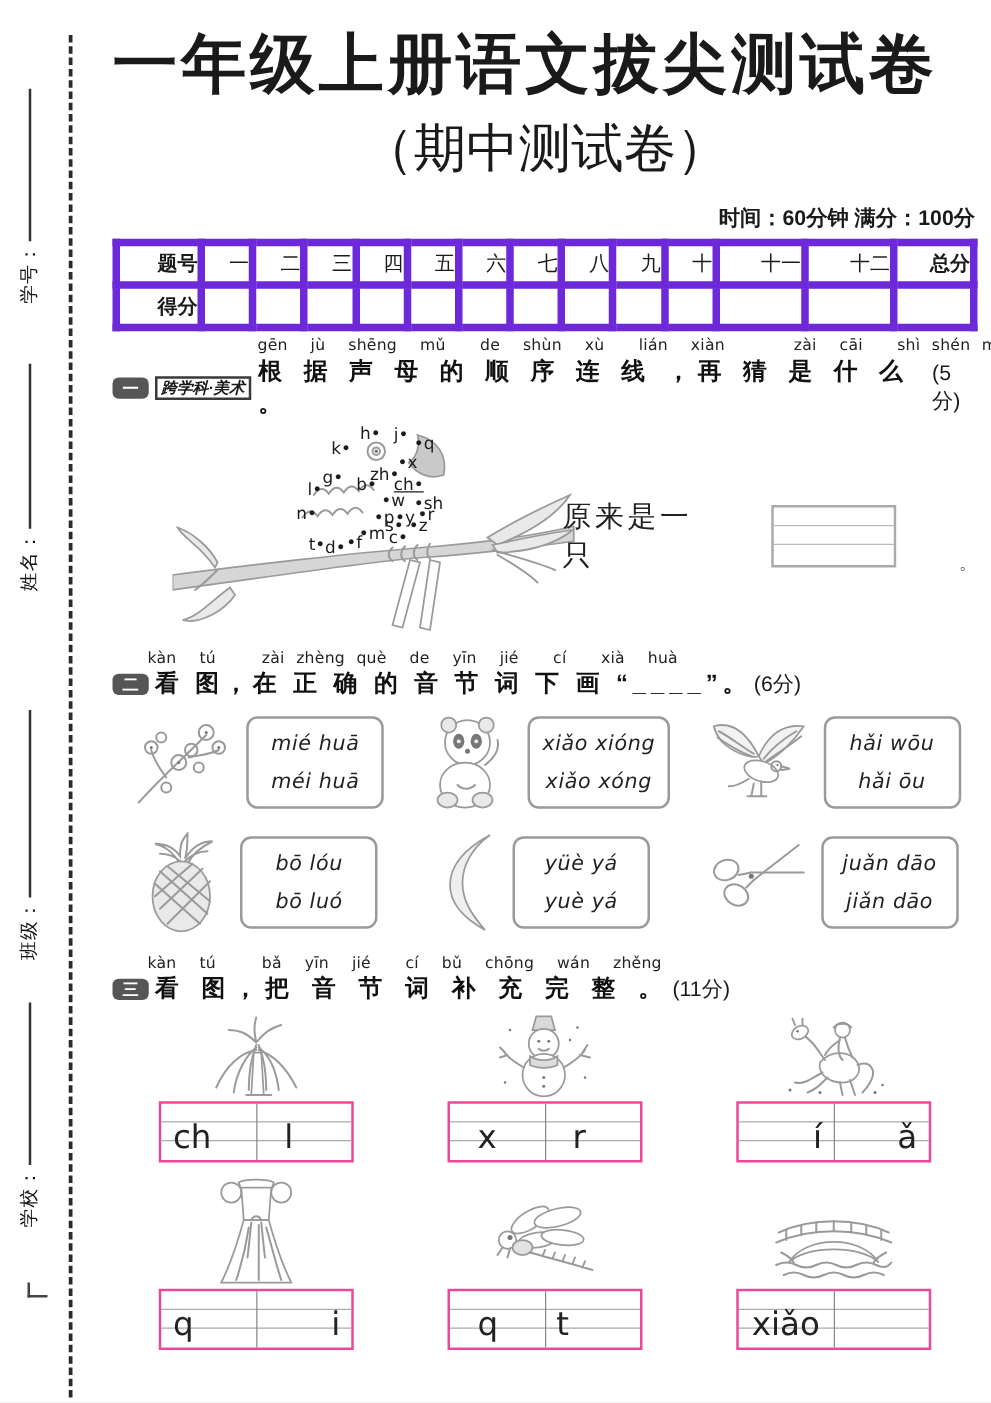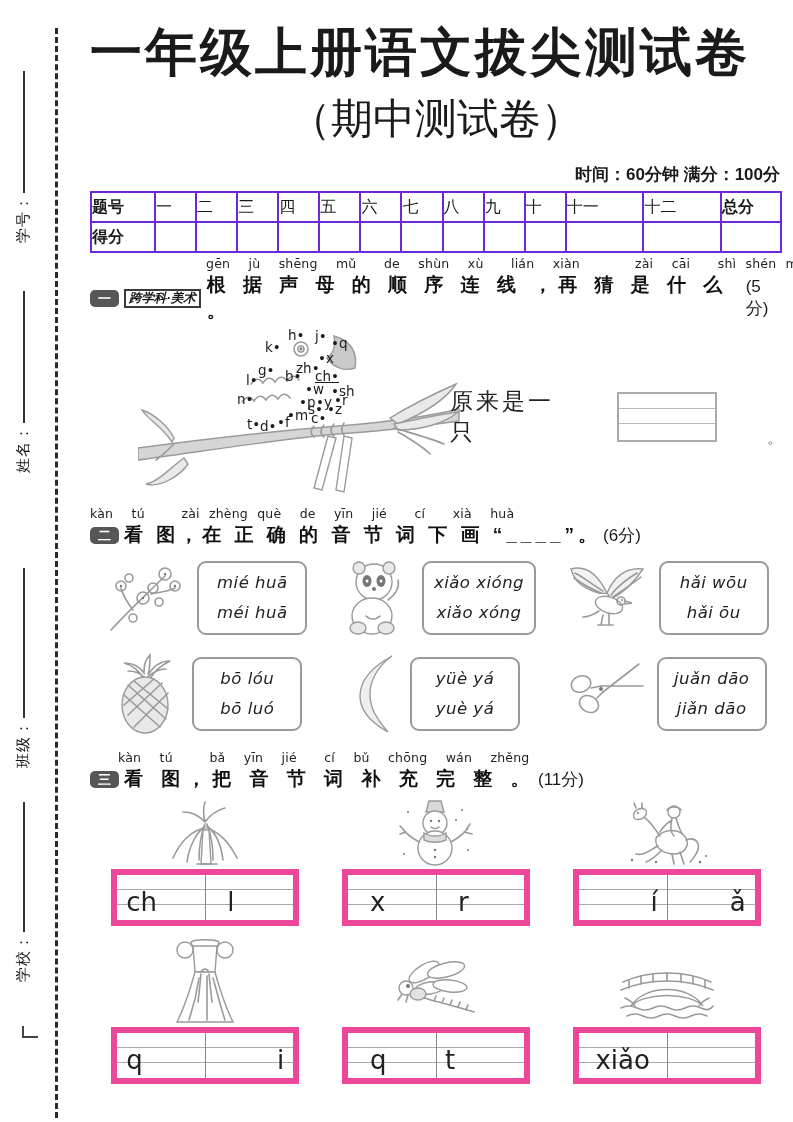--- a/index.html
+++ b/index.html
@@ -19,21 +19,21 @@
     border-left:2px solid #444; border-bottom:2px solid #444; }
   
   .content { position:absolute; left:90px; top:0; width:692px; }
   .title { text-align:left; font-size:52px; font-weight:bold; letter-spacing:3px;
     margin-top:24px; line-height:1.1; }
   .subtitle { text-align:center; font-size:42px; font-weight:normal; margin-top:10px; }
   .meta { text-align:right; font-size:17px; font-weight:bold; margin-top:16px;
     padding-right:2px; }
   
   table.score { width:100%; border-collapse:collapse; margin-top:5px; }
-  table.score td { border:2px solid #6d28d9; height:28px; text-align:left;
+  table.score td { border:6px solid #6d28d9; height:28px; text-align:right;
     font-size:16px; padding:0; }
   td.lbl { font-weight:bold; width:62px; font-size:15px; }
   td.tot { font-weight:bold; width:58px; font-size:15px; }
   
   .sec { margin-top:0; }
   .py { white-space:pre; font-size:12.5px; color:#222; letter-spacing:0.2px;
     word-spacing:5px; font-family:"DejaVu Sans",sans-serif; display:block; }
   .hz-row { display:flex; align-items:center; margin-top:1px; }
   .badge { flex:none; min-width:25px; height:17px; background:#565656; border-radius:5px;
     color:#fff; font-size:13px; font-weight:bold; text-align:center; line-height:17px;
@@ -64,22 +64,22 @@
   .s2-cell { flex:1; display:flex; align-items:center; justify-content:center; gap:10px; }
   .img-box { flex:none; display:flex; align-items:center; justify-content:center; }
   .opt-box { border:2px solid #9a9a9a; border-radius:9px; padding:5px 10px;
     text-align:center; color:#222; background:#fff; min-width:86px; }
   .opt-box .w { display:block; font-size:16.5px; line-height:30px;
     font-family:"DejaVu Sans",sans-serif; letter-spacing:0.5px;font-style:italic; }
   
   .s3-row { display:flex; margin-top:6px; }
   .s3-cell { flex:1; display:flex; flex-direction:column; align-items:center; }
   .s3-img { display:flex; align-items:flex-end; justify-content:center; }
-  .pin-grid { position:relative; width:152px; height:45px; border:6px solid #ec4899;
-    background:#fff; margin-top:3px;padding-left:24px; }
+  .pin-grid { position:relative; width:152px; height:45px; border:2px solid #ec4899;
+    background:#fff; margin-top:3px; }
   .pin-grid .ln { position:absolute; left:0; right:0; border-top:1px solid #aaa; }
   .pin-grid .div-v { position:absolute; left:50%; top:0; bottom:0;
     border-left:1.5px solid #888; }
   .pcell { position:absolute; top:0; height:100%; width:50%; display:flex;
     align-items:flex-end; padding-bottom:3px; box-sizing:border-box;
     font-size:26px; color:#222; font-family:"DejaVu Sans",sans-serif; }
   .pcell.c1 { left:0; } .pcell.c2 { left:50%; }
   .pcell.al { justify-content:flex-start; padding-left:9px; }
   .pcell.am { justify-content:center; }
   .pcell.ar { justify-content:flex-end; padding-right:9px; }
@@ -224,21 +224,21 @@
         <span class="answer-prompt">原来是一只</span>
         <div class="ans-grid">
           <div class="ln" style="top:14px;"></div>
           <div class="ln" style="top:29px;"></div>
         </div>
         <span class="period">。</span>
       </div>
     </div>
 
     <div class="sec" style="margin-top:10px;">
-      <span class="py" style="">kàn  tú    zài zhèng què  de  yīn  jié   cí   xià  huà</span>
+      <span class="py" style="margin-left:28px;">kàn  tú    zài zhèng què  de  yīn  jié   cí   xià  huà</span>
       <div class="hz-row">
         <span class="badge">二</span>
         <span class="hz s2">看 图，在 正 确 的 音 节 词 下 画 “____”。</span>
         <span class="score-note">(6分)</span>
       </div>
     </div>
 
     <div class="s2-row">
       <div class="s2-cell">
         <div class="img-box">

